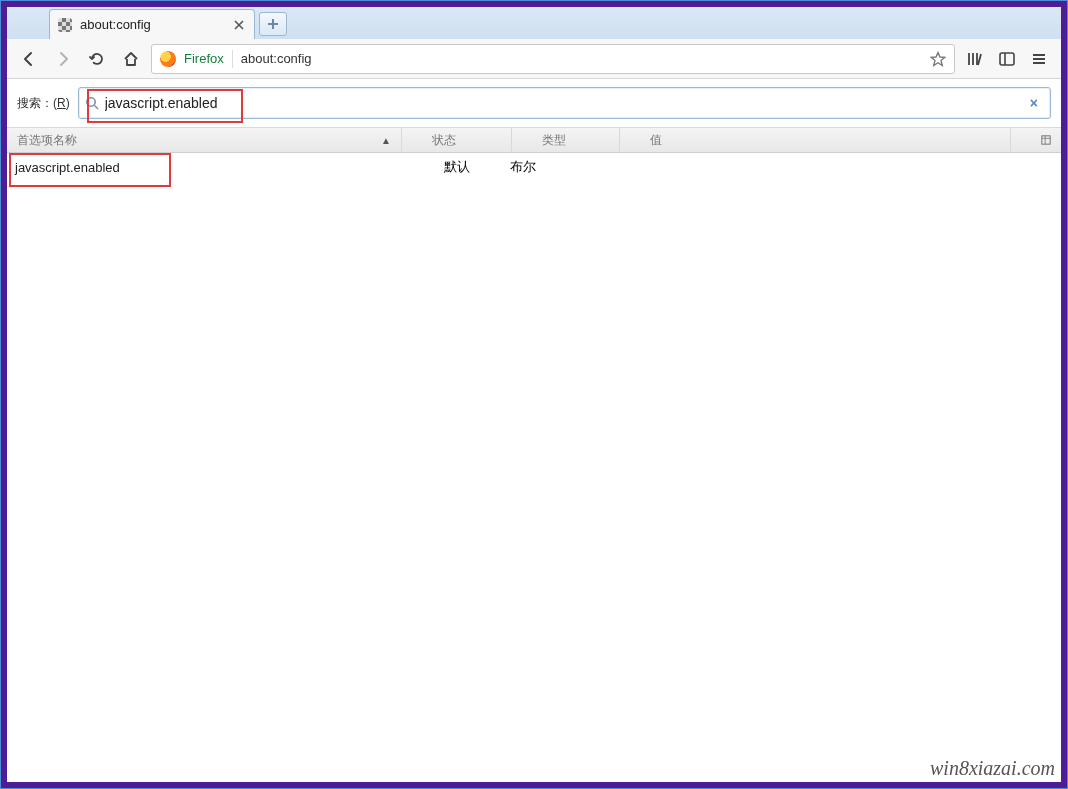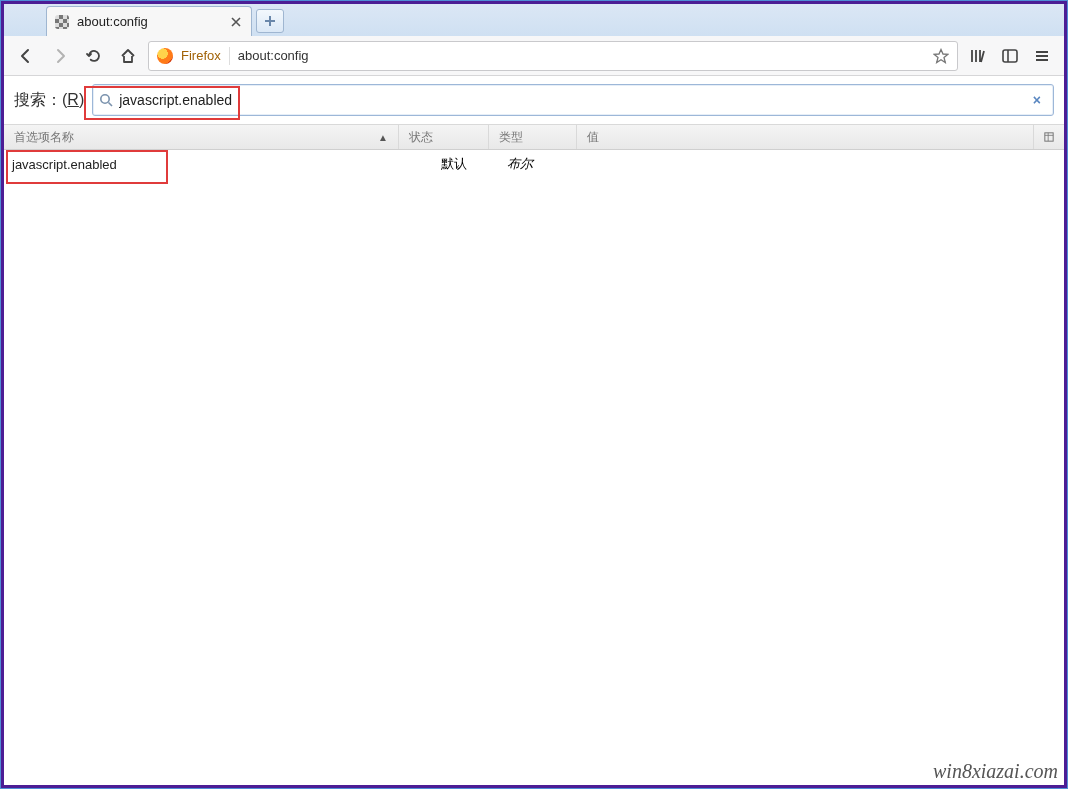--- a/index.html
+++ b/index.html
@@ -1,20 +1,20 @@
 <!DOCTYPE html>
 <html><head>
 <meta charset="utf-8">
 <style>
   * { box-sizing: border-box; margin: 0; padding: 0; }
   html, body { width: 1068px; height: 789px; font-family: "Segoe UI", Tahoma, Arial, sans-serif; font-size: 13px; overflow: hidden; }
   body { background: #4f8dd6; padding: 1px; }
 
   
-  .window { width: 100%; height: 100%; background: #fff; border: 3px solid #4c1d95; display: flex; flex-direction: column; }
+  .window { width: 100%; height: 100%; background: #fff; border: 6px solid #4c1d95; display: flex; flex-direction: column; }
   .titlebar { height: 24px; background: linear-gradient(#e9f1fb, #d5e5f7); display: flex; align-items: stretch; }
   .titlebar-spacer { flex: 1; }
   .winbtn { width: 34px; display: flex; align-items: center; justify-content: center; border: 1px solid #6b8bb5; margin: 1px 1px 0 0; background: linear-gradient(#f7fbff,#d7e6f6); border-radius: 2px; }
   .winbtn svg { width: 12px; height: 10px; }
   .winbtn.close { width: 46px; background: linear-gradient(#f06a5b,#c8372a); border-color: #8a2a20; }
   .winbtn.close svg path { stroke: #fff; stroke-width: 2; }
 
   
   .tabstrip { height: 32px; background: linear-gradient(#dbe7f5,#cfe0f2); display: flex; align-items: flex-end; padding-left: 42px; margin-top: -24px; }
   .tab { height: 30px; min-width: 206px; background: #f7f7f7; border: 1px solid #9fb6d1; border-bottom: none; border-top-left-radius: 4px; border-top-right-radius: 4px; display: flex; align-items: center; padding: 0 8px; gap: 8px; position: relative; }
@@ -22,51 +22,51 @@
   .tab .label { flex: 1; color: #222; }
   .tab .closex { width: 14px; height: 14px; display:flex; align-items:center; justify-content:center; color:#555; }
   .newtab { width: 28px; height: 24px; margin-left: 4px; border-radius: 3px; background: linear-gradient(#f3f8fd,#dbe8f6); border:1px solid #9fb6d1; display:flex; align-items:center; justify-content:center; color:#6a87aa; position: relative; top:-3px; }
 
   
   .toolbar { height: 40px; background: #f7f7f8; border-bottom: 1px solid #d6d6d8; display: flex; align-items: center; gap: 6px; padding: 0 8px; }
   .toolbtn { width: 28px; height: 28px; border-radius: 4px; display:flex; align-items:center; justify-content:center; color:#444; }
   .toolbtn.disabled { color:#b3b3b3; }
   .urlbar { flex:1; height: 30px; border:1px solid #c9c9cc; border-radius:3px; background:#fff; display:flex; align-items:center; padding: 0 8px; gap:8px; }
   .ff-logo { width:16px; height:16px; border-radius:50%; background: radial-gradient(circle at 35% 35%, #ffd24a 0 35%, #ff7a18 36% 70%, #d63e0f 71% 100%); flex-shrink:0; }
-  .ff-word { color:#a16207; font-size:13px; }
+  .ff-word { color:#15803d; font-size:13px; }
   .ff-sep { width:1px; height:18px; background:#ddd; }
   .urltext { flex:1; color:#333; }
   .star { color:#777; }
   .rightbar { display:flex; gap:4px; align-items:center; }
 
   
   .content { flex:1; background:#fff; display:flex; flex-direction:column; min-height:0; }
   .searchrow { padding: 8px 10px; display:flex; align-items:center; gap:8px; }
-  .searchlabel { font-size:16px; color:#333; }
+  .searchlabel { font-size:12px; color:#333; }
   .searchlabel u { text-decoration: underline; }
   .searchbox { flex:1; height:32px; border:1px solid #9db7d8; border-radius:3px; display:flex; align-items:center; padding: 0 6px; gap:6px; box-shadow: inset 0 0 0 1px rgba(86,138,199,.15); }
   .mag { color:#7a92ad; }
   .searchbox input { flex:1; border:none; outline:none; font-size:14px; font-family:inherit; color:#222; background:transparent; }
   .clearx { color:#5a87c1; font-weight:bold; font-size:14px; padding:2px 6px; }
 
-  .gridhead { height:26px; background: linear-gradient(#f4f4f4,#e8e8e8); border-top:1px solid #d9d9d9; border-bottom:1px solid #cfcfcf; display:flex; color:#777; font-size:12px; align-items:center; }
+  .gridhead { height:26px; background: linear-gradient(#f4f4f4,#e8e8e8); border-top:1px solid #d9d9d9; border-bottom:1px solid #cfcfcf; display:flex; color:#777; font-size:12px; align-items:center;gap:20px; }
   .col { padding: 0 10px; border-right:1px solid #d9d9d9; height:100%; display:flex; align-items:center; gap:4px; }
   .col.name { width: 395px; justify-content:space-between; }
   .col.status { width: 90px; font-family: Liberation Mono, monospace; }
   .col.type { width: 88px; }
   .col.value { flex:1; }
   .col.util { width: 30px; border-right:none; justify-content:center; }
   .sortglyph { color:#555; font-size:10px; }
 
   .gridbody { flex:1; overflow:auto; }
   .row { height:28px; display:flex; align-items:center; font-size:13px; }
   .cell { padding: 0 10px; }
   .cell.name { width:395px; padding-left: 8px; color:#222; }
   .cell.status { width:90px; padding-left: 30px; text-align: center; }
-  .cell.type { width:88px; padding-left: 18px; font-style: italic; }
+  .cell.type { width:88px; padding-left: 18px; }
   .cell.value { flex:1; padding-left: 28px; }
 
   
   .annot { position:absolute; border:2px solid #e03b3b; pointer-events:none; }
   .wrap { position: relative; }
 
   
   .watermark { position:absolute; right:6px; bottom:2px; font-family: Georgia, "Times New Roman", serif; font-style: italic; font-size:20px; color:#555; text-shadow: 1px 1px 0 #fff, -1px -1px 0 #fff; pointer-events:none; }
 
   svg { display:block; }

